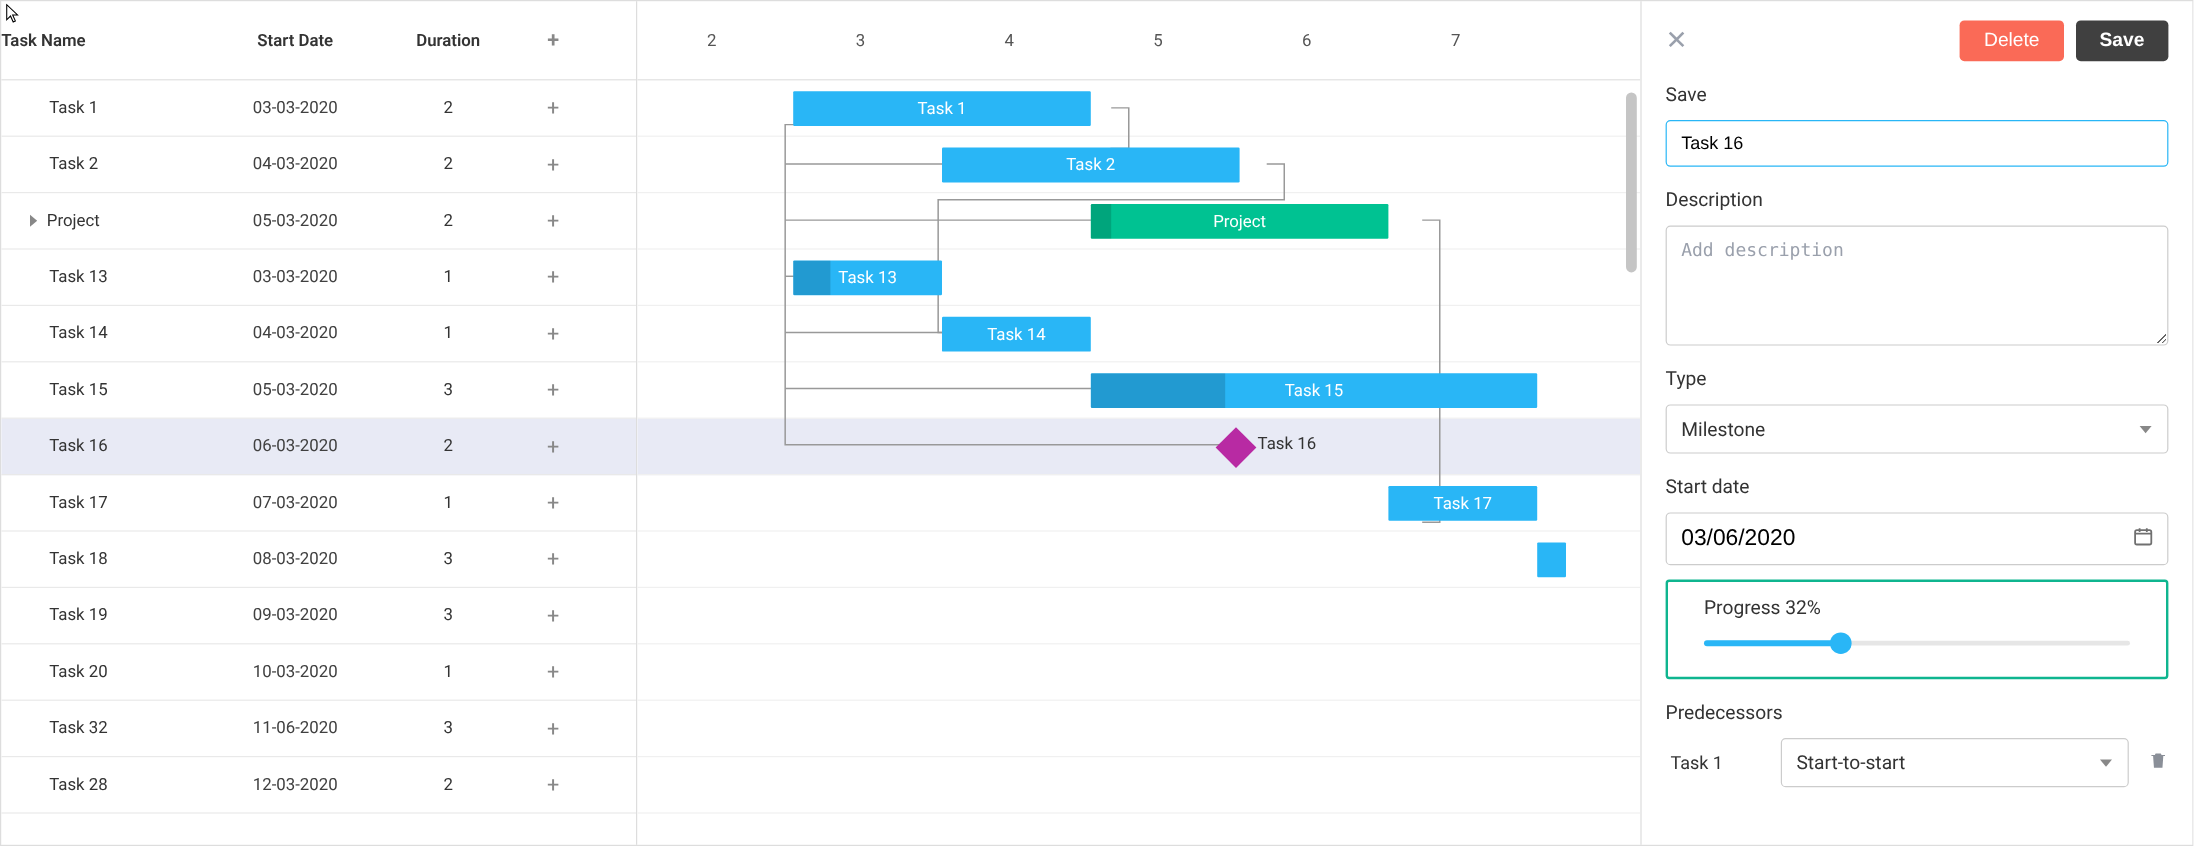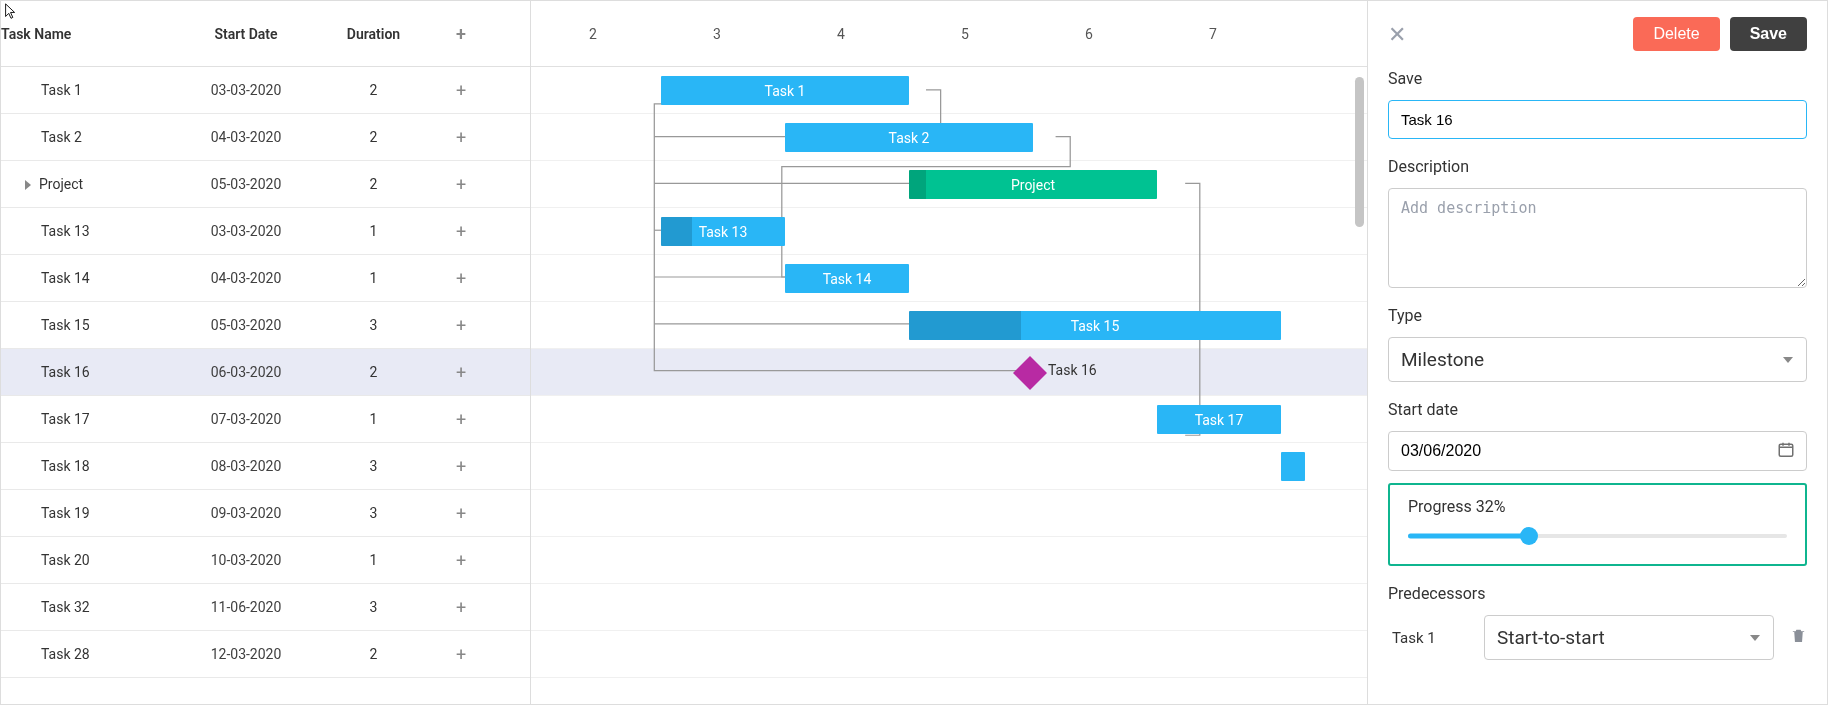--- a/index.html
+++ b/index.html
@@ -158,36 +158,36 @@
     width:100%; border:1.5px solid #29b6f6; border-radius:4px; padding:10px 12px; font-size:15px;
     outline:none;
   }
   .textarea {
     width:100%; border:1px solid #ccc; border-radius:4px; padding:10px 12px; font-size:15px;
     resize: both; min-height: 100px; color:#333;
   }
   .textarea::placeholder { color:#9aa0ac; }
   .select-wrap { position:relative; }
   .select {
-    width:100%; border:1px solid #ccc; border-radius:4px; padding:10px 12px; font-size:19px;
+    width:100%; border:1px solid #ccc; border-radius:4px; padding:10px 12px; font-size:16px;
     appearance:none; background:#fff; cursor:pointer;
   }
   .select-caret {
     position:absolute; right:14px; top:50%; transform:translateY(-50%);
     width:0;height:0;border-left:5px solid transparent;border-right:5px solid transparent;border-top:6px solid #888;
     pointer-events:none;
   }
   .date-wrap { position:relative; }
   .date-input {
-    width:100%; border:1px solid #ccc; border-radius:4px; padding:10px 12px; font-size:16px;
+    width:100%; border:1px solid #ccc; border-radius:4px; padding:10px 12px; font-size:19px;
   }
   .cal-ic { position:absolute; right:12px; top:50%; transform:translateY(-50%); color:#707070; pointer-events:none; }
 
   .progress-box {
-    border: 2.5px solid #0fb58f; border-radius:3px; padding: 12px 18px 20px;
+    border: 2.5px solid #0fb58f; border-radius:3px; padding: 12px 30px 20px;
   }
   .slider-wrap { position:relative; height:16px; margin-top:12px; }
   .slider-track {
     position:absolute; left:0; right:0; top:50%; height:4px; background:#e6e6e6; border-radius:2px; transform:translateY(-50%);
   }
   .slider-fill {
     position:absolute; left:0; top:50%; height:5px; background:#29b6f6; border-radius:3px; transform:translateY(-50%);
   }
   .slider-thumb {
     position:absolute; top:50%; width:18px; height:18px; background:#29b6f6; border-radius:50%;

